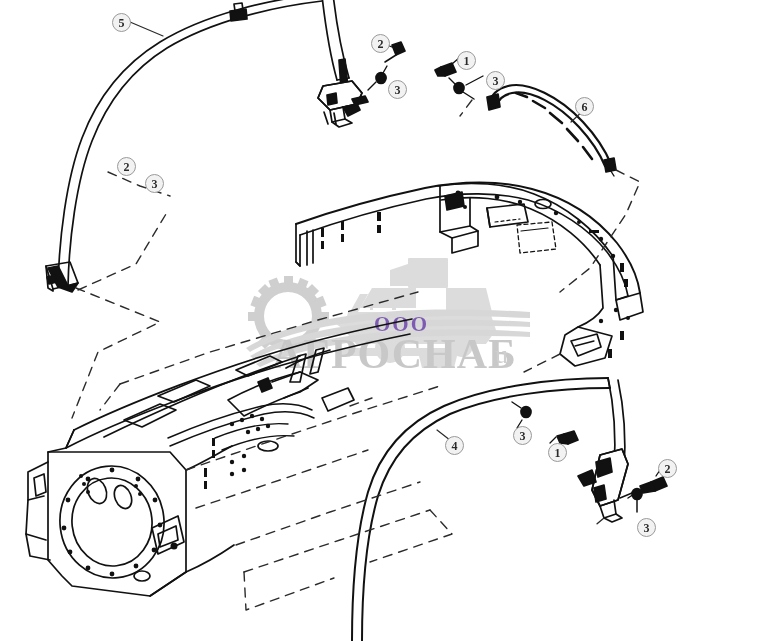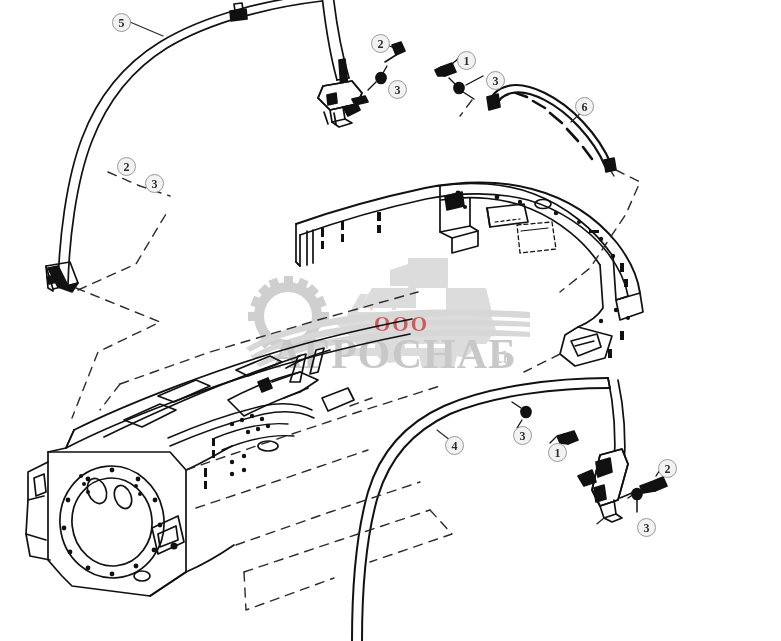--- a/index.html
+++ b/index.html
@@ -10,21 +10,21 @@
   .callout{position:absolute;width:19px;height:19px;border-radius:50%;
            background:#f2f2f2;border:1.6px solid #9a9a9a;
            display:flex;align-items:center;justify-content:center;
            font-family:"Liberation Serif",serif;font-size:12px;font-weight:700;
            color:#2a2a2a;line-height:1;box-sizing:border-box;
            text-shadow:0 0 1px rgba(255,255,255,.6);}
   #wm{position:absolute;left:240px;top:252px;width:300px;height:140px;
       opacity:.72;pointer-events:none;}
   #wm .wmtxt{position:absolute;font-family:"Liberation Serif",serif;
              font-weight:700;color:#b9b9b9;letter-spacing:1px;}
-  #wm .ooo{left:134px;top:60px;font-size:21px;letter-spacing:2px;color:#b91c1c;text-align:right;}
+  #wm .ooo{left:134px;top:60px;font-size:21px;letter-spacing:2px;color:#4c1d95;text-align:right;}
   #wm .agro{left:32px;top:78px;font-size:42px;color:#b4b4b4;letter-spacing:1px;}
   #wm .dom{left:255px;top:88px;font-size:26px;color:#bdbdbd;font-weight:400;}
 </style>
 </head>
 <body>
 
 <div id="stage">
 
   <div id="wm">
     <svg width="300" height="140" viewBox="0 0 300 140">

